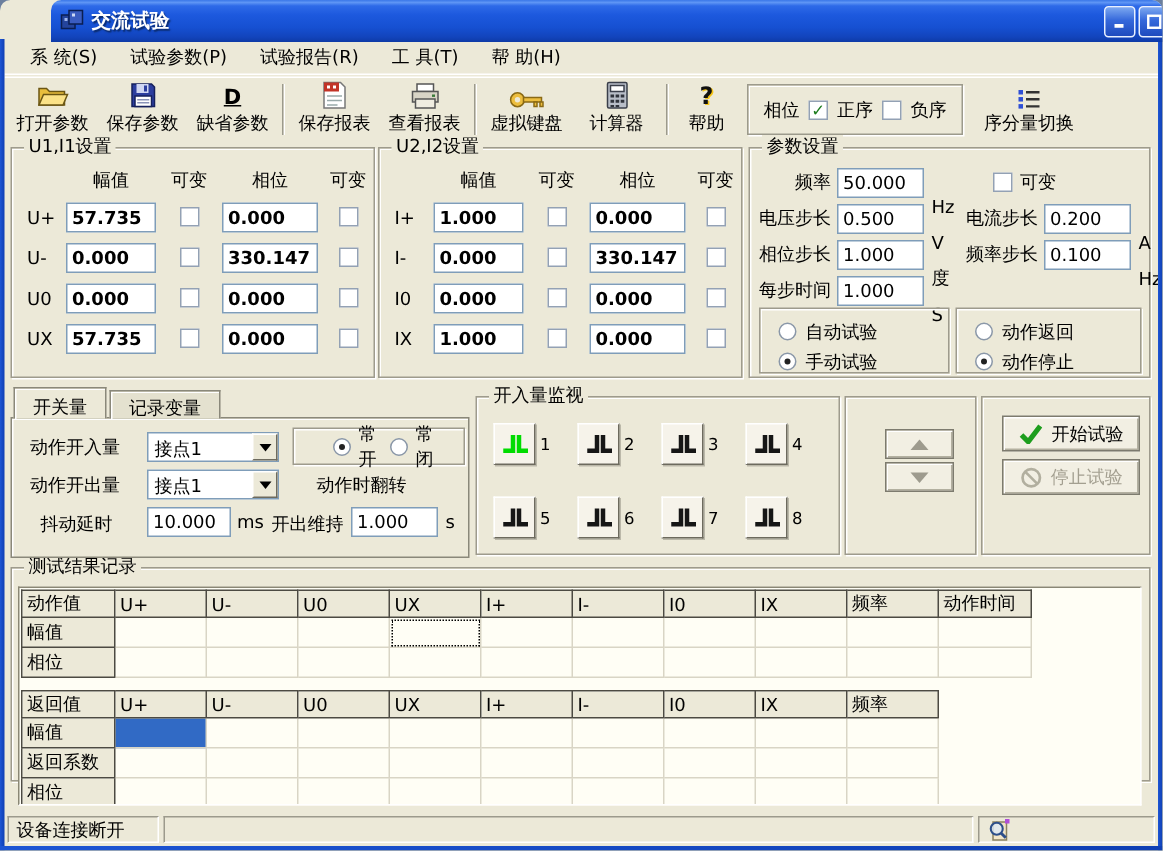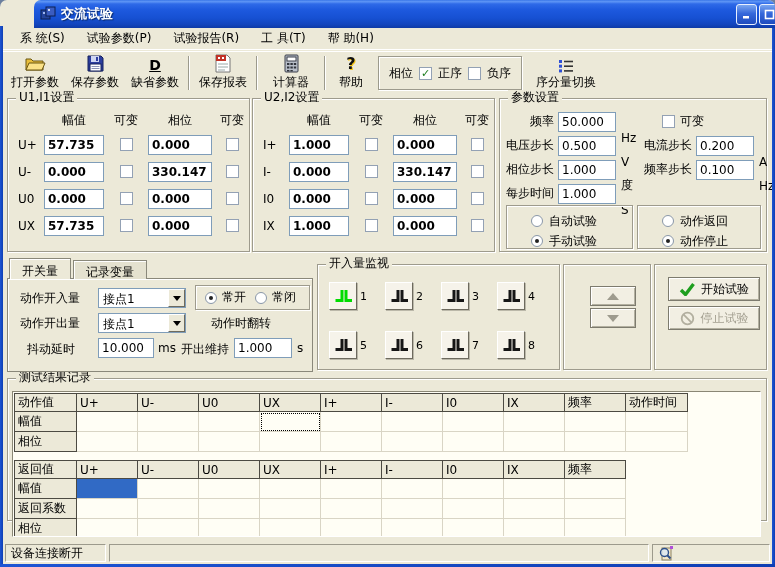--- a/index.html
+++ b/index.html
@@ -63,40 +63,40 @@
   .vset-grid .rowlab { justify-self:start; padding-left:4px; }
   .vset-grid input { width:60px;font-weight:bold; }
   .vset-grid input.ph { width:64px; }
   .colhead { white-space:nowrap; }
 
   
   .p-row { position:absolute; height:21px; display:flex; align-items:center; }
   .p-lab { width:54px; text-align:right; padding-right:4px; white-space:nowrap; }
   .p-row input { width:58px; }
   .p-unit { padding-left:5px; width:26px;margin-top:32px; }
-  .mode-box { position:absolute; border:1px solid #9e9b8d; box-shadow:inset 1px 1px 0 #fff,1px 1px 0 #fff; padding:5px 24px;text-align:center; }
+  .mode-box { position:absolute; border:1px solid #9e9b8d; box-shadow:inset 1px 1px 0 #fff,1px 1px 0 #fff; padding:5px 12px;text-align:center; }
   .mode-row { display:flex; align-items:center; gap:6px; height:20px; }
 
   
   .tabctl { position:absolute; left:4px; top:164px; width:306px; height:114px; }
   .tabs { position:absolute; left:2px; top:0; height:21px; display:flex; z-index:2; }
   .tab { padding:3px 12px 2px; border:1px solid #8a887a; border-bottom:none; background:#ece9d8;
     box-shadow:inset 1px 1px 0 #fff; margin-right:2px; }
   .tab.active { margin-top:0; padding-top:4px; }
   .tab.inactive { margin-top:2px; background:#e4e1cf;text-align:center; }
   .tabbody { position:absolute; left:0; top:20px; right:0; bottom:0; border:1px solid #8a887a;
     box-shadow:inset 1px 1px 0 #fff; background:#ece9d8; z-index:1; }
   .trow-lab { position:absolute; white-space:nowrap; }
   .combo { position:absolute; width:88px; height:20px; border:1px solid #7F9DB9; background:#fff; display:flex; }
   .combo-text { flex:1; padding:2px 4px; overflow:hidden; white-space:nowrap; }
   .combo-btn { width:17px; background:#ece9d8; border:1px solid; border-color:#fff #6e6b5e #6e6b5e #fff;
     display:flex; align-items:center; justify-content:center; }
   .tri-dn { width:0; height:0; border:4px solid transparent; border-top:5px solid #000; margin-top:5px; }
   .oc-box { position:absolute; border:1px solid #9e9b8d; box-shadow:inset 1px 1px 0 #fff,1px 1px 0 #fff;
-    display:flex; align-items:center; gap:5px; padding:0 9px; }
+    display:flex; align-items:center; gap:5px; padding:0 26px; }
 
   
   .contacts { position:absolute; left:11px; top:17px; display:grid;
     grid-template-columns:repeat(4,56px); grid-template-rows:repeat(2,28px); row-gap:21px; align-items:center; }
   .contact-cell { display:flex; align-items:center; gap:3px; }
   .contact { width:28px; height:28px; background:#f6f3ea; border:1px solid; border-color:#fff #6d6a5e #6d6a5e #fff;
     box-shadow:1px 1px 0 #bbb8a9; display:flex; align-items:center; justify-content:center; padding:0; }
   .cnum { font-size:11px; }
 
   
@@ -198,21 +198,44 @@
           <rect x="1" y="1" width="10" height="6" fill="#C23327"></rect>
           <rect x="3" y="3" width="2" height="2" fill="#fff"></rect>
             <rect x="7" y="3" width="2" height="2" fill="#fff"></rect>
           <line x1="3" y1="10" x2="13" y2="10" stroke="#9aa"></line>
           <line x1="3" y1="13" x2="13" y2="13" stroke="#9aa"></line>
           <line x1="3" y1="16" x2="10" y2="16" stroke="#9aa"></line>
         </svg>
       </span>
       <span>保存报表</span>
     </div>
+    <div class="tool-btn">
+      <span class="ticon">
+        <svg width="21" height="18" viewBox="0 0 21 18">
+          <rect x="5" y="1" width="11" height="5" fill="#fff" stroke="#555"></rect>
+          <rect x="2" y="6" width="17" height="7" fill="#d8d4c6" stroke="#555"></rect>
+          <rect x="15" y="8" width="2" height="1.6" fill="#3a7a3a"></rect>
+          <rect x="4" y="11" width="13" height="6" fill="#efece0" stroke="#555"></rect>
+        </svg>
+      </span>
+      <span>查看报表</span>
+    </div>
     <div class="tool-sep"></div>
+    <div class="tool-btn">
+      <span class="ticon">
+        <svg width="24" height="13" viewBox="0 0 24 13">
+          <circle cx="6" cy="6.5" r="4.6" fill="#EDBE3F" stroke="#8a6a15"></circle>
+          <circle cx="6" cy="6.5" r="1.8" fill="#ece9d8"></circle>
+          <rect x="10" y="5" width="12" height="3" fill="#EDBE3F" stroke="#8a6a15"></rect>
+          <rect x="17" y="8" width="2" height="3" fill="#EDBE3F" stroke="#8a6a15"></rect>
+          <rect x="21" y="8" width="2" height="3" fill="#EDBE3F" stroke="#8a6a15"></rect>
+        </svg>
+      </span>
+      <span>虚拟键盘</span>
+    </div>
     <div class="tool-btn">
       <span class="ticon">
         <svg width="15" height="19" viewBox="0 0 15 19">
           <rect x="1" y="1" width="13" height="17" rx="1" fill="#B8BEC8" stroke="#3a3f4a"></rect>
           <rect x="3" y="3" width="9" height="4" fill="#fff" stroke="#3a3f4a"></rect>
           <rect x="3" y="9" width="2.4" height="2" fill="#30343c"></rect>
             <rect x="6.4" y="9" width="2.4" height="2" fill="#30343c"></rect>
             <rect x="9.8" y="9" width="2.4" height="2" fill="#30343c"></rect>
           <rect x="3" y="12.5" width="2.4" height="2" fill="#30343c"></rect>
             <rect x="6.4" y="12.5" width="2.4" height="2" fill="#30343c"></rect>

